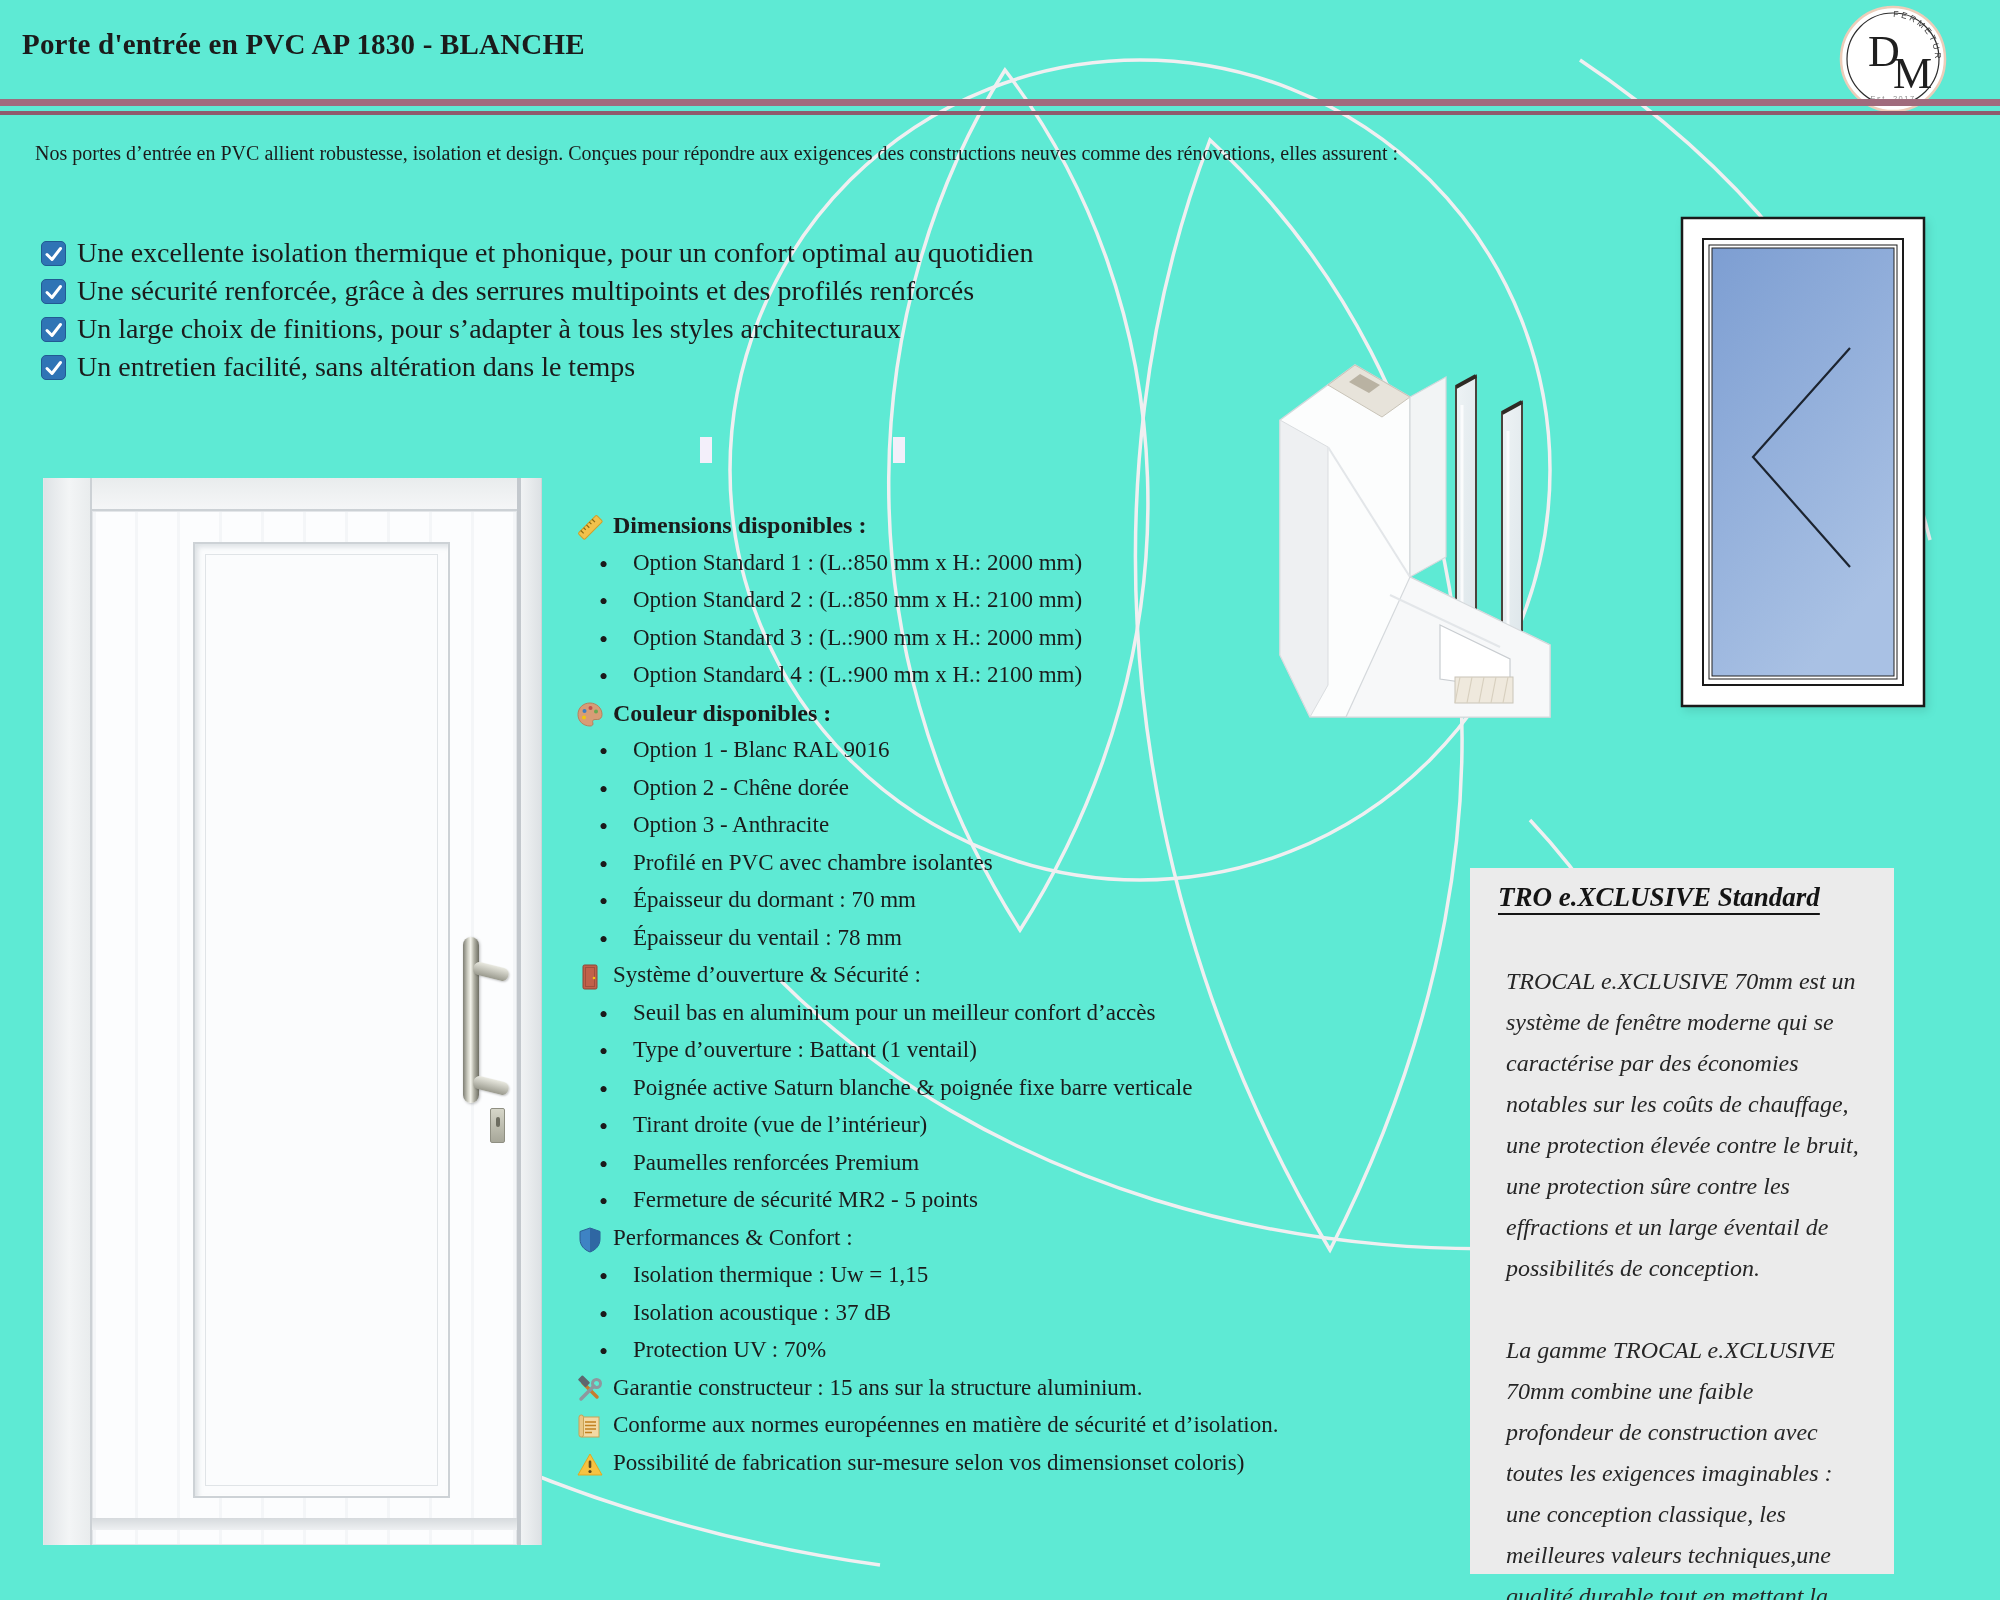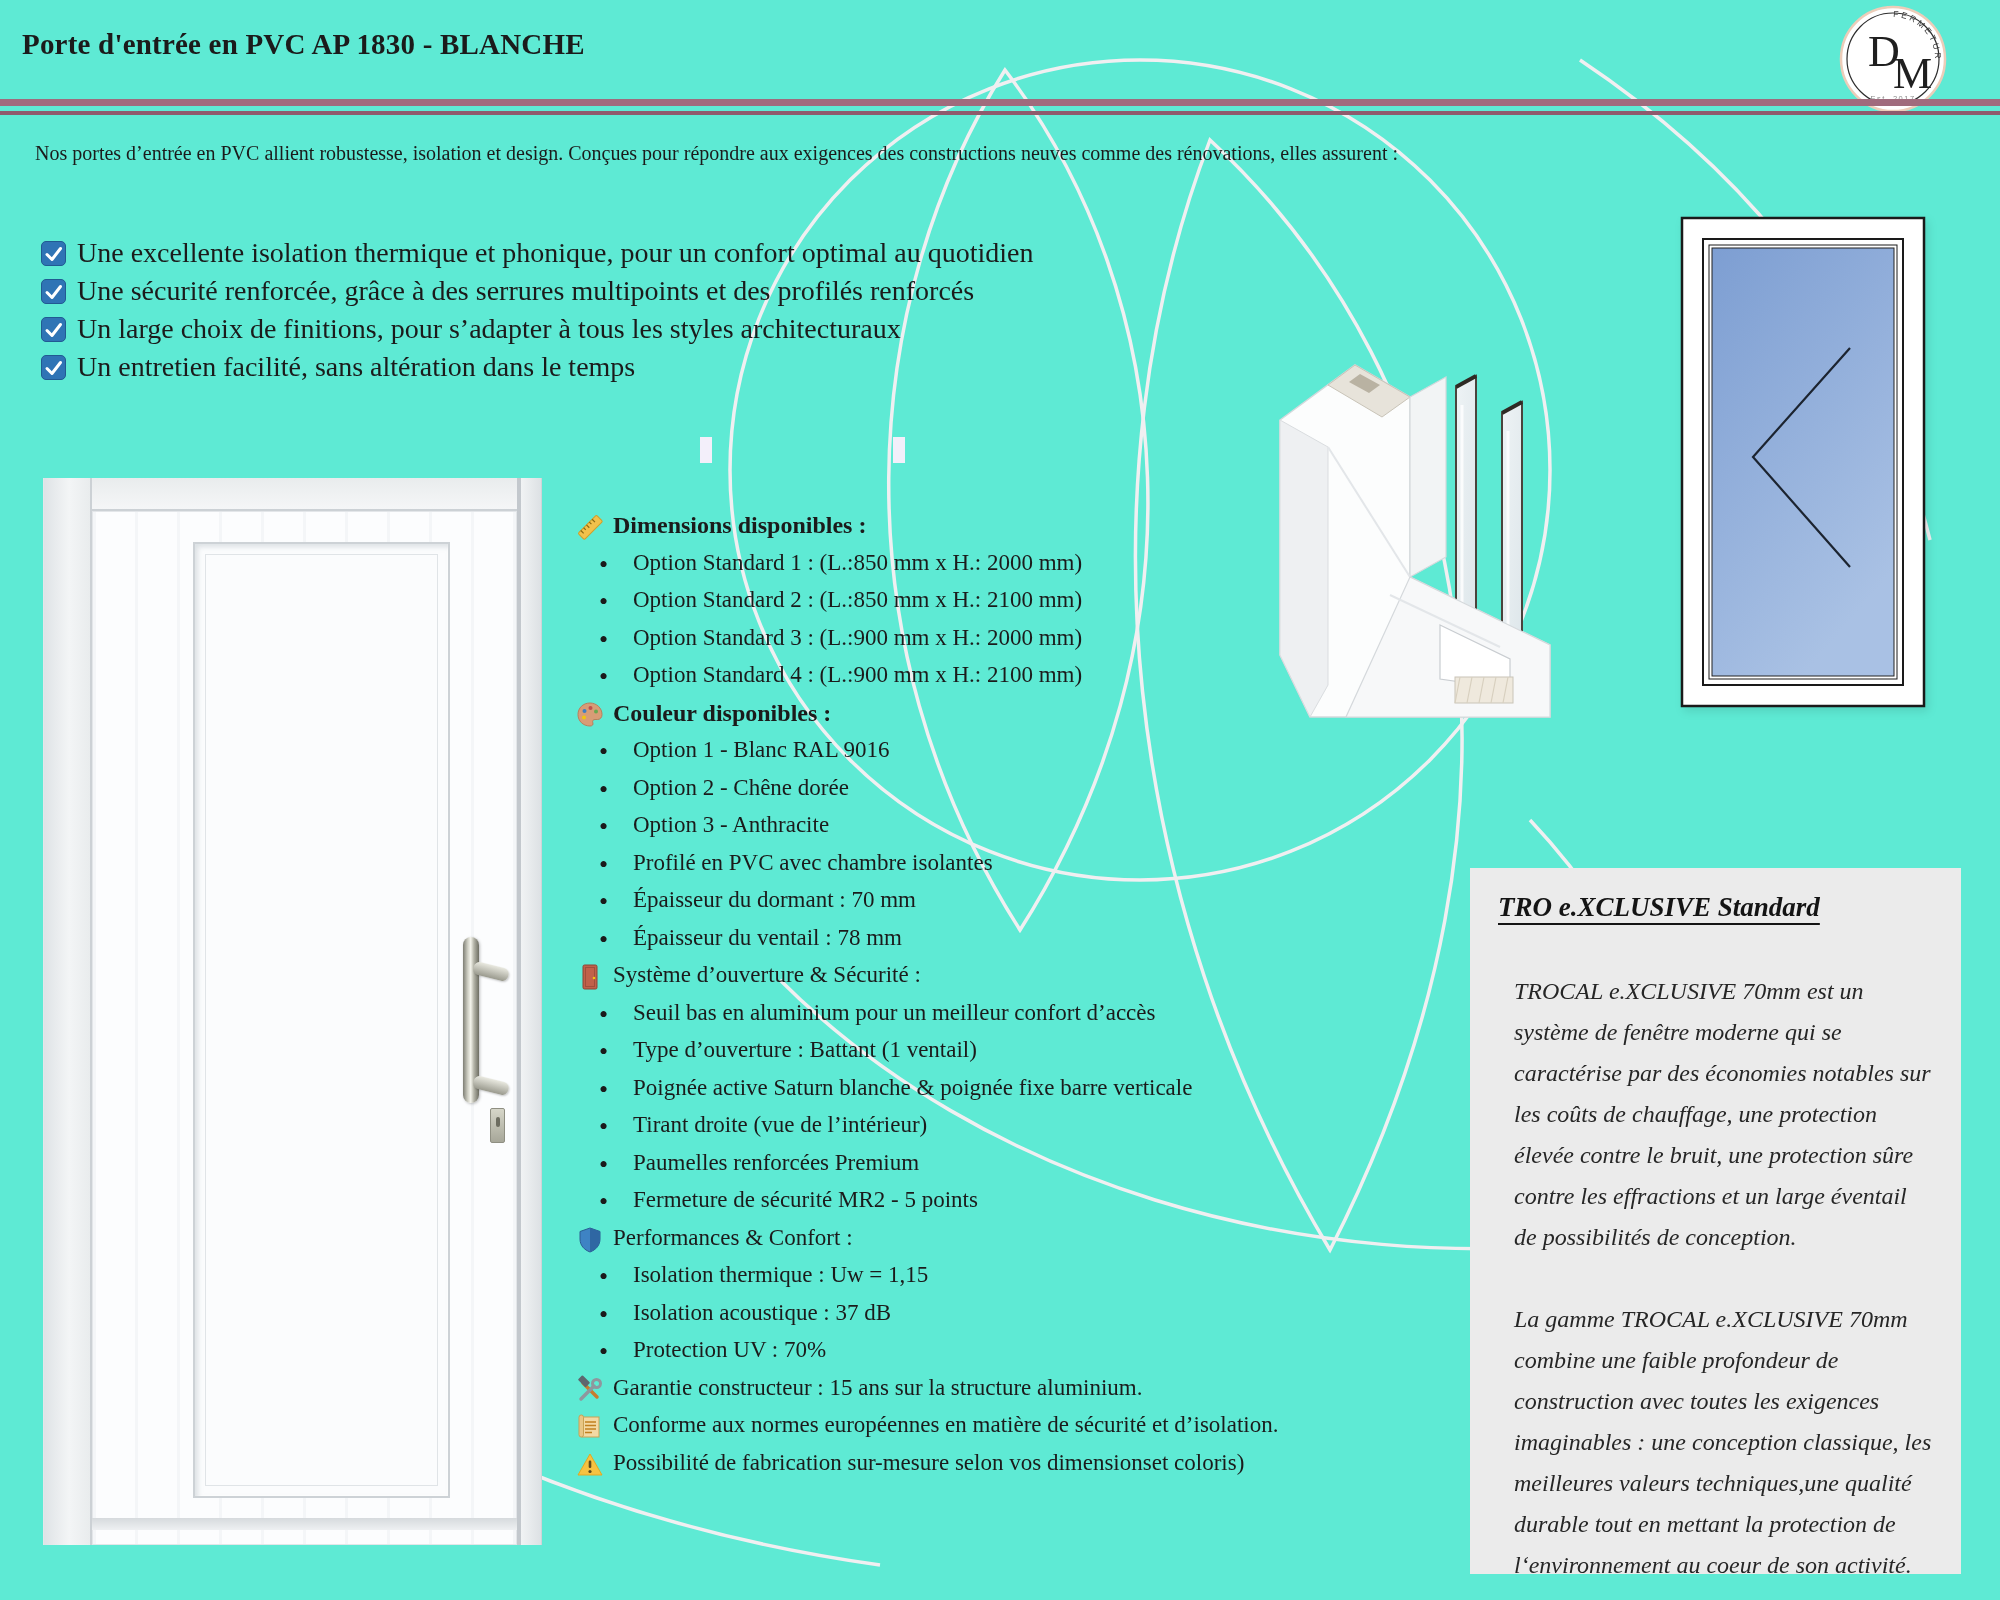--- a/index.html
+++ b/index.html
@@ -47,25 +47,25 @@
   .specs { position:absolute; left:575px; top:512px; width:900px; z-index:2; }
   .spec-line { display:flex; align-items:flex-start; height:37.5px; font-size:23px; white-space:nowrap; }
   .spec-line .icon { width:30px; height:30px; margin-right:8px; flex:none; }
   .spec-head.bold .t { font-weight:bold; font-size:24px; }
   .spec-bullet { padding-left:24px; }
   .spec-bullet::before { content:"\2022"; display:inline-block; width:16px; margin-right:18px; font-size:26px; }
   
   .profile-img { position:absolute; left:1250px; top:325px; width:350px; height:400px; z-index:2; }
   .door-diagram { position:absolute; left:1680px; top:216px; width:246px; height:492px; z-index:2; }
   
-  .sidebar { position:absolute; left:1470px; top:868px; width:491px; height:706px; background:#ebebeb;
-    padding:24px 28px; box-sizing:border-box; z-index:2; }
+  .sidebar { position:absolute; left:1470px; top:868px; width:424px; height:706px; background:#ebebeb;
+    padding:14px 28px; box-sizing:border-box; z-index:2; }
   .sidebar-title { font-size:27px; font-weight:bold; font-style:italic; text-decoration:underline;
     text-underline-offset:7px; text-decoration-thickness:2px; margin:0 0 48px 0; color:#141414; }
-  .sidebar p { font-style:italic; font-size:24px; line-height:41px; margin:0 0 41px 16px; color:#262626; }
+  .sidebar p { font-style:italic; font-size:24px; line-height:41px; margin:0 0 41px 8px; color:#262626; }
 </style>
 </head>
 <body>
 
 <div id="page">
 
   <svg class="watermark" width="2000" height="1600" viewBox="0 0 2000 1600">
     <g fill="none" stroke="#f0eff1" stroke-width="3.5">
       <circle cx="1140" cy="470" r="410"></circle>
       <path d="M1005 70 C1180 300 1205 640 1020 930 C835 640 860 300 1005 70 Z"></path>

